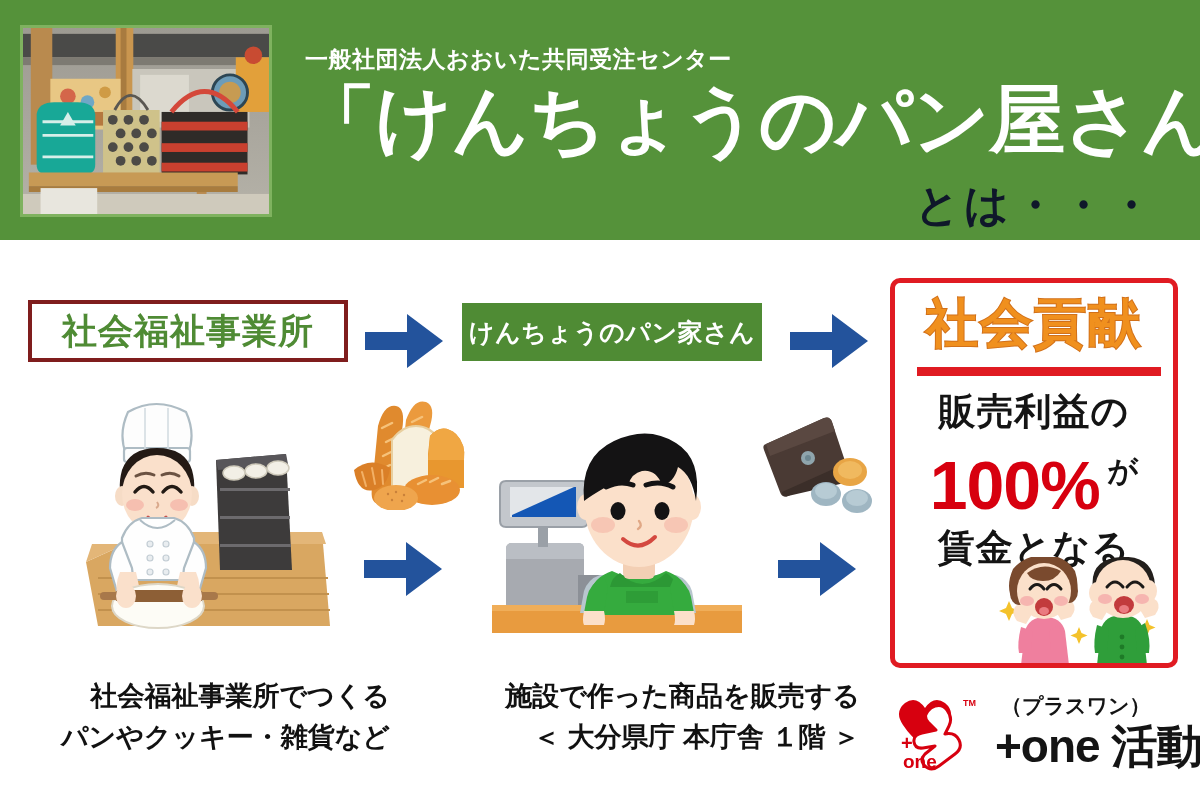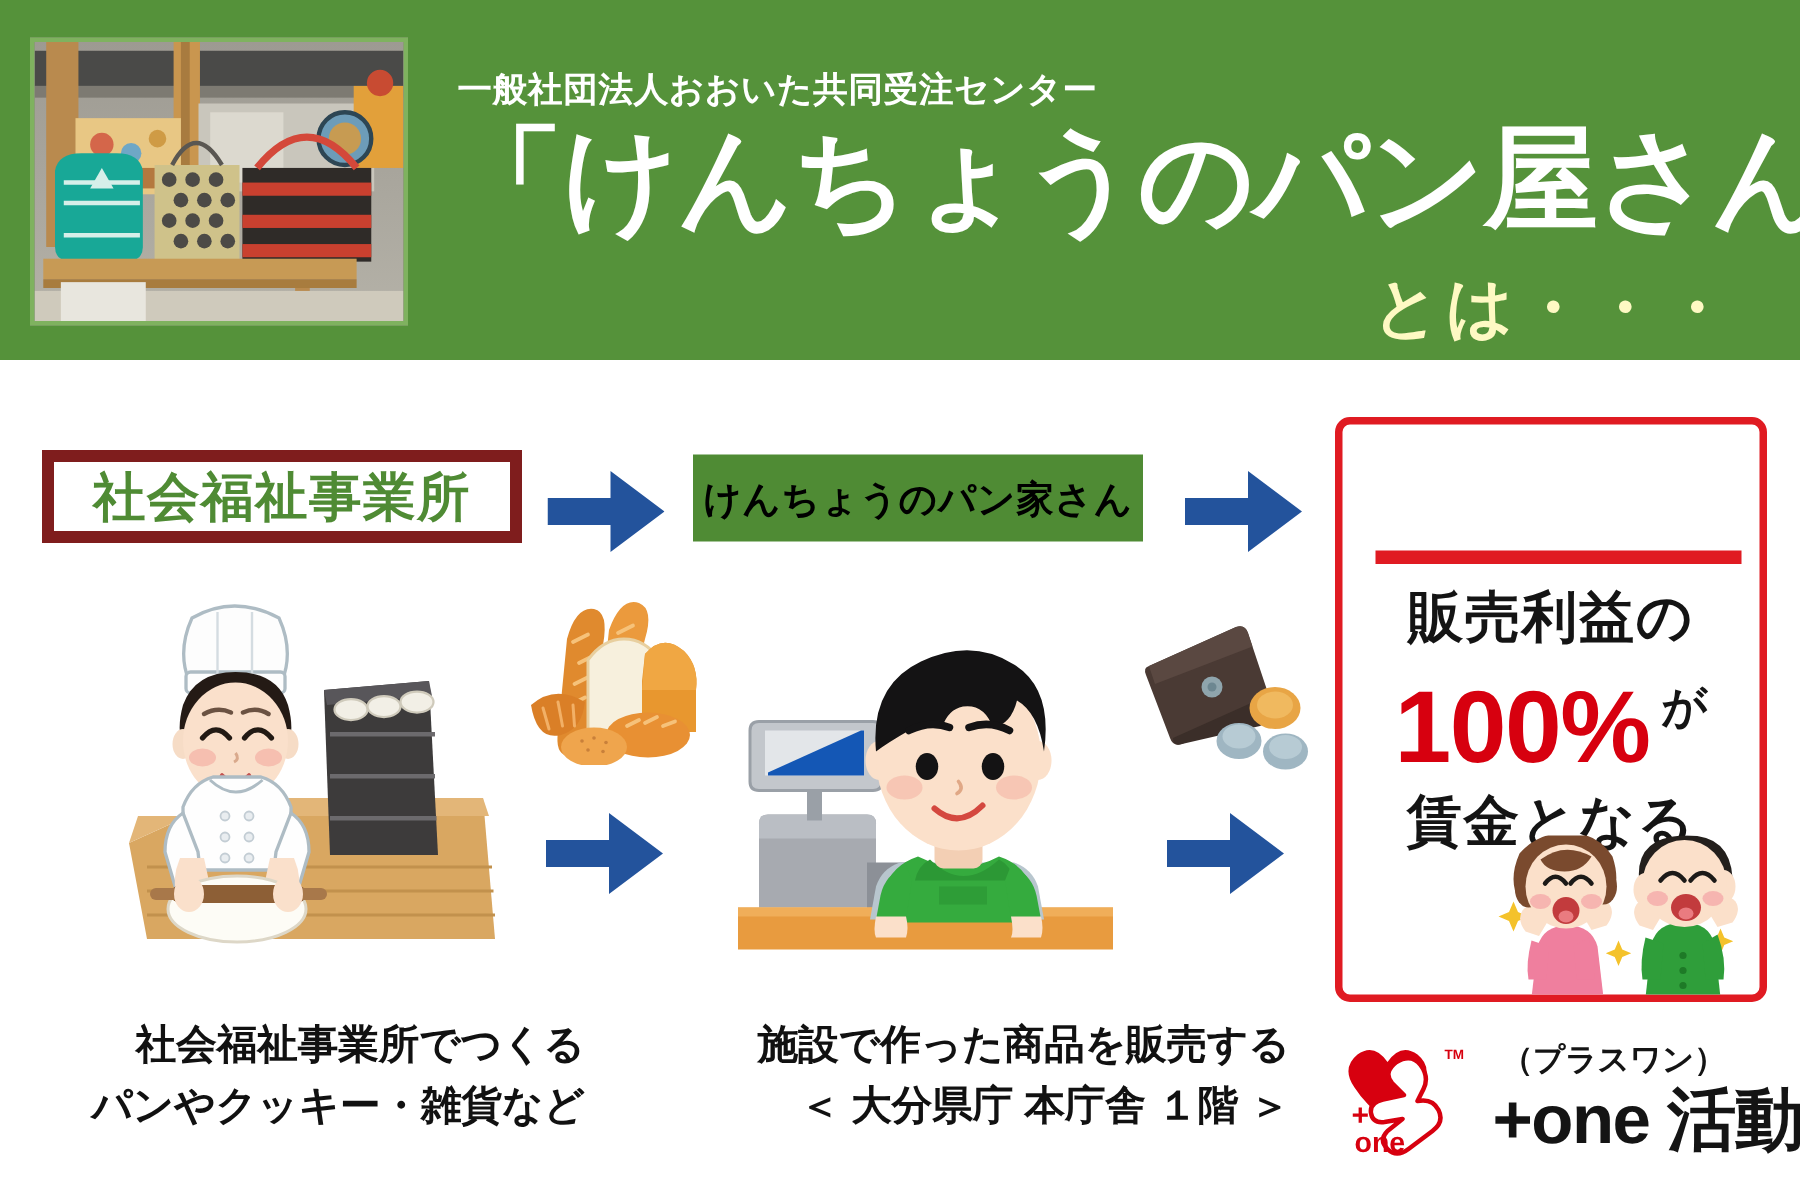--- a/index.html
+++ b/index.html
@@ -36,45 +36,45 @@
   .main-title{
     position:absolute;left:300px;top:82px;
     color:#ffffff;
     font-size:76px;font-weight:700;
     letter-spacing:-1px;
     white-space:nowrap;
     line-height:1.0;
   }
   .toha{
     position:absolute;left:915px;top:176px;
-    color:#fef9c3;
+    color:#0f172a;
     font-size:44px;font-weight:700;
     letter-spacing:4px;
     white-space:nowrap;
   }
 
   
   .box-welfare{
     position:absolute;left:28px;top:300px;width:320px;height:62px;
-    border:8px solid #7f1d1d;
+    border:4px solid #7f1d1d;
     background:#ffffff;
     box-sizing:border-box;
     display:flex;align-items:center;justify-content:center;
   }
   .box-welfare span{
     color:#4f8b34;font-size:35px;font-weight:700;letter-spacing:1px;
     white-space:nowrap;
   }
   .box-bakery{
     position:absolute;left:462px;top:303px;width:300px;height:58px;
     background:#4f8b34;
     display:flex;align-items:center;justify-content:center;
   }
   .box-bakery span{
-    color:#000000;font-size:25px;font-weight:700;letter-spacing:0.5px;
+    color:#ffffff;font-size:25px;font-weight:700;letter-spacing:0.5px;
     white-space:nowrap;
   }
 
   
   .arrow{position:absolute;}
   .arrow svg{display:block;}
 
   
   .red-panel{
     position:absolute;left:890px;top:278px;width:288px;height:390px;
@@ -436,20 +436,21 @@
     <ellipse cx="95" cy="86" rx="11" ry="8" fill="#b7cbd4"></ellipse>
   </svg>
 
   <div class="arrow" style="left:778px;top:540px;">
     <svg width="78" height="58" viewBox="0 0 78 58">
         <path d="M0 20 H42 L42 2 L78 29 L42 56 L42 38 H0 Z" fill="#23539c"></path>
       </svg>
   </div>
 
   <div class="red-panel">
+    <div class="shakai-kouken">社会貢献</div>
     <div class="red-rule"></div>
     <div class="rp-line1">販売利益の</div>
     <div class="rp-pct-row">
       <span class="rp-pct">100%</span>
       <span class="rp-ga">が</span>
     </div>
     <div class="rp-line3">賃金となる</div>
 
     <svg class="kids" viewBox="0 0 170 108">
 

